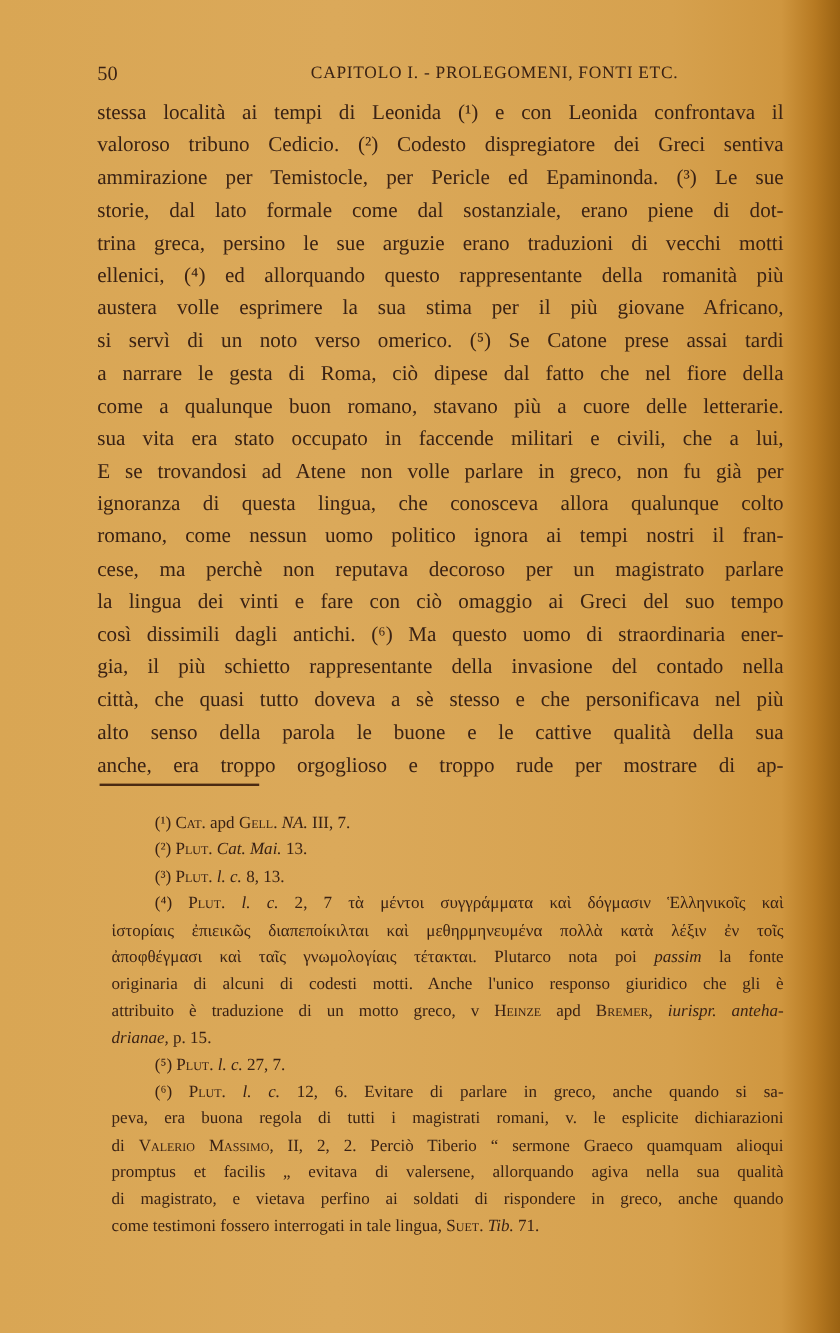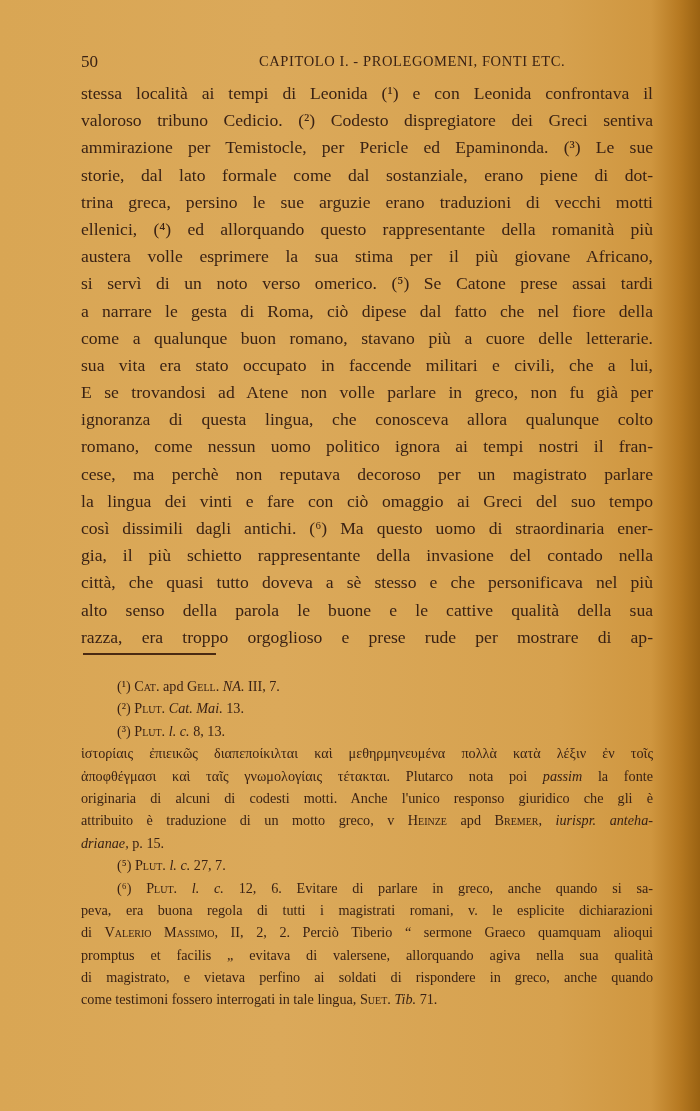--- a/index.html
+++ b/index.html
@@ -11,21 +11,21 @@
     position: relative;
   }
   .page { position: absolute; left: 81px; top: 0; width: 572px; }
   .header { position: absolute; top: 52px; left: 0; width: 572px; height: 22px; font-size: 17px; }
   .page-num { position: absolute; left: 0; top: 0; }
   .running-head { position: absolute; left: 150px; top: 1px; font-size: 14.5px; letter-spacing: 0.6px; margin-left: 28px; }
   .body-text { position: absolute; top: 80px; left: 0; width: 572px; font-size: 17.6px; }
   .line { height: 27.2px; line-height: 27.2px; white-space: nowrap; text-align: justify; text-align-last: justify; }
   .rule { position: absolute; top: 653px; left: 2px; width: 133px; height: 2px; background: #4a2a12; }
   .notes { position: absolute; top: 675px; left: 0; width: 572px; font-size: 14.2px; }
-  .nline { height: 22.4px; line-height: 22.4px; white-space: nowrap; text-align: justify; text-align-last: justify; }
+  .nline { height: 22.4px; line-height: 22.4px; white-space: nowrap; text-align: justify; text-align-last: justify; margin-left: 12px; }
   .nline.last { text-align-last: left; }
   .indent { padding-left: 36px; }
   .sc { font-variant: small-caps; }
   .it { font-style: italic; }
 </style>
 </head>
 <body>
 
 <div class="page">
   <div class="header">
@@ -47,33 +47,34 @@
       <div class="line">sua vita era stato occupato in faccende militari e civili, che a lui,</div>
       <div class="line">E se trovandosi ad Atene non volle parlare in greco, non fu già per</div>
       <div class="line">ignoranza di questa lingua, che conosceva allora qualunque colto</div>
       <div class="line">romano, come nessun uomo politico ignora ai tempi nostri il fran-</div>
       <div class="line">cese, ma perchè non reputava decoroso per un magistrato parlare</div>
       <div class="line">la lingua dei vinti e fare con ciò omaggio ai Greci del suo tempo</div>
       <div class="line">così dissimili dagli antichi. (⁶) Ma questo uomo di straordinaria ener-</div>
       <div class="line">gia, il più schietto rappresentante della invasione del contado nella</div>
       <div class="line">città, che quasi tutto doveva a sè stesso e che personificava nel più</div>
       <div class="line">alto senso della parola le buone e le cattive qualità della sua</div>
-      <div class="line">razza, era troppo orgoglioso e prese rude per mostrare di ap-</div>
+      <div class="line">anche, era troppo orgoglioso e troppo rude per mostrare di ap-</div>
     </div>
 
   <div class="rule"></div>
 
   <div class="notes">
     <div class="nline last indent"><span>(¹)</span> <span class="sc">Cat.</span><span> apd </span><span class="sc">Gell.</span><span> </span><span class="it">NA.</span><span> III, 7.</span></div>
 
     <div class="nline last indent"><span>(²)</span> <span class="sc">Plut.</span><span> </span><span class="it">Cat. Mai.</span><span> 13.</span></div>
 
     <div class="nline last indent"><span>(³)</span> <span class="sc">Plut.</span><span> </span><span class="it">l. c.</span><span> 8, 13.</span></div>
 
     <div>
+      <div class="nline indent"><span>(⁴)</span> <span class="sc">Plut.</span><span> </span><span class="it">l. c.</span><span> 2, 7 τὰ μέντοι συγγράμματα καὶ δόγμασιν Ἑλληνικοῖς καὶ</span></div>
       <div class="nline">ἱστορίαις ἐπιεικῶς διαπεποίκιλται καὶ μεθηρμηνευμένα πολλὰ κατὰ λέξιν ἐν τοῖς</div>
       <div class="nline"><span>ἀποφθέγμασι καὶ ταῖς γνωμολογίαις τέτακται. Plutarco nota poi </span><span class="it">passim</span><span> la fonte</span></div>
       <div class="nline">originaria di alcuni di codesti motti. Anche l'unico responso giuridico che gli è</div>
       <div class="nline"><span>attribuito è traduzione di un motto greco, v </span><span class="sc">Heinze</span><span> apd </span><span class="sc">Bremer</span><span>, </span><span class="it">iurispr. anteha-</span></div>
       <div class="nline last"><span class="it">drianae,</span><span> p. 15.</span></div>
     </div>
 
     <div class="nline last indent"><span>(⁵)</span> <span class="sc">Plut.</span><span> </span><span class="it">l. c.</span><span> 27, 7.</span></div>
 
     <div>

